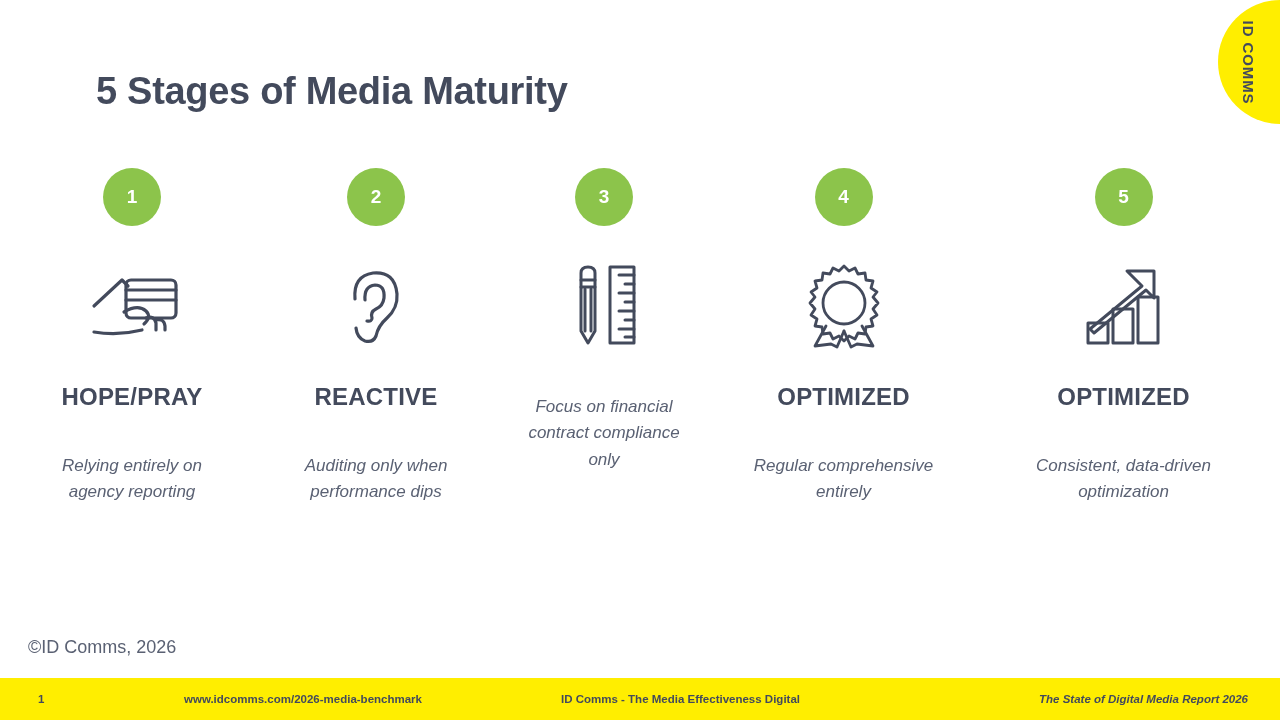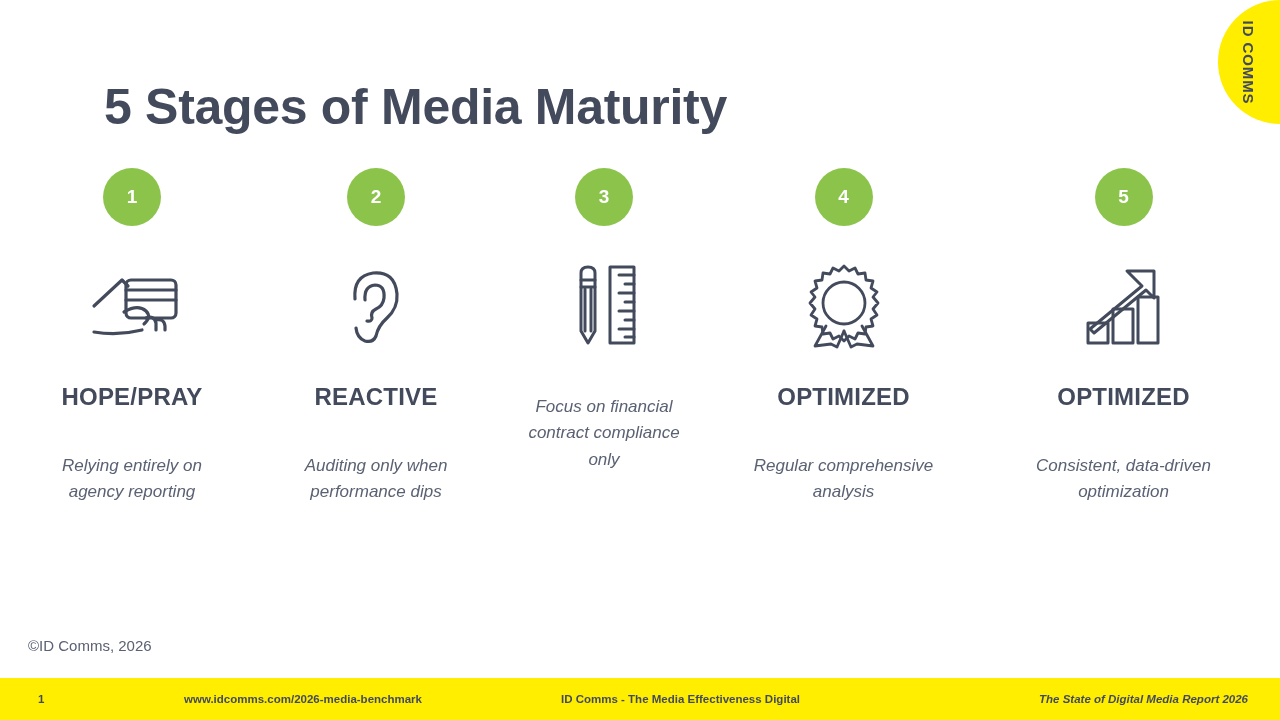--- a/index.html
+++ b/index.html
@@ -36,25 +36,25 @@
     font-weight: 600;
     letter-spacing: 0.06em;
     color: #434A5C;
   }
 
   
   #page-title {
     position: absolute;
     left: 88px;
     top: 62px;
-    font-size: 50px;
+    font-size: 38px;
     font-weight: bold;
     color: #434A5C;
     letter-spacing: -0.3px;
-    margin: 16px;
+    margin: 8px;
   }
 
   
   #stages {
     position: absolute;
     left: 0;
     top: 168px;
     width: 1280px;
     display: flex;
   }
@@ -102,21 +102,21 @@
     text-align: center;
     line-height: 1.55;
     max-width: 180px;
   }
 
   
   #copyright {
     position: absolute;
     left: 28px;
     top: 637px;
-    font-size: 15px;
+    font-size: 18px;
     color: #5A6173;
   }
 
   
   #footer-bar {
     position: absolute;
     left: 0;
     bottom: 0;
     width: 1280px;
     height: 42px;
@@ -212,21 +212,21 @@
     </div>
     <div class="stage-icon">
       <svg width="84" height="86" viewBox="0 0 84 86" fill="none" stroke="#434A5C" stroke-width="2.8" stroke-linecap="round" stroke-linejoin="round">
         <path d="M42 3 L47 8 L53 5 L56 11 L63 10 L64 17 L71 18 L69 25 L75 29 L71 34 L76 40 L71 46 L75 52 L69 56 L71 63 L64 64 L63 71 L56 70 L53 76 L47 73 L42 78 L37 73 L31 76 L28 70 L21 71 L20 64 L13 63 L15 56 L9 52 L13 46 L8 40 L13 34 L9 29 L15 25 L13 18 L20 17 L21 10 L28 11 L31 5 L37 8 Z"></path>
         <circle cx="42" cy="40" r="21"></circle>
         <path d="M24 63 L13 83 L29 81 L35 84 L42 68"></path>
         <path d="M60 63 L71 83 L55 81 L49 84 L42 68"></path>
       </svg>
     </div>
     <div class="stage-heading">OPTIMIZED</div>
-    <div class="stage-desc">Regular comprehensive analysis</div>
+    <div class="stage-desc">Regular comprehensive entirely</div>
   </div>
 
   <div class="stage" style="width:313px;">
     <div class="stage-num-circle">
       <span>5</span>
     </div>
     <div class="stage-icon">
       <svg width="80" height="82" viewBox="0 0 80 82" fill="none" stroke="#434A5C" stroke-width="3" stroke-linecap="round" stroke-linejoin="round">
         <path d="M43 6 L70 6 L70 33 L62 25 L10 68 L6 64 L58 21 Z"></path>
         <rect x="4" y="58" width="20" height="20"></rect>

